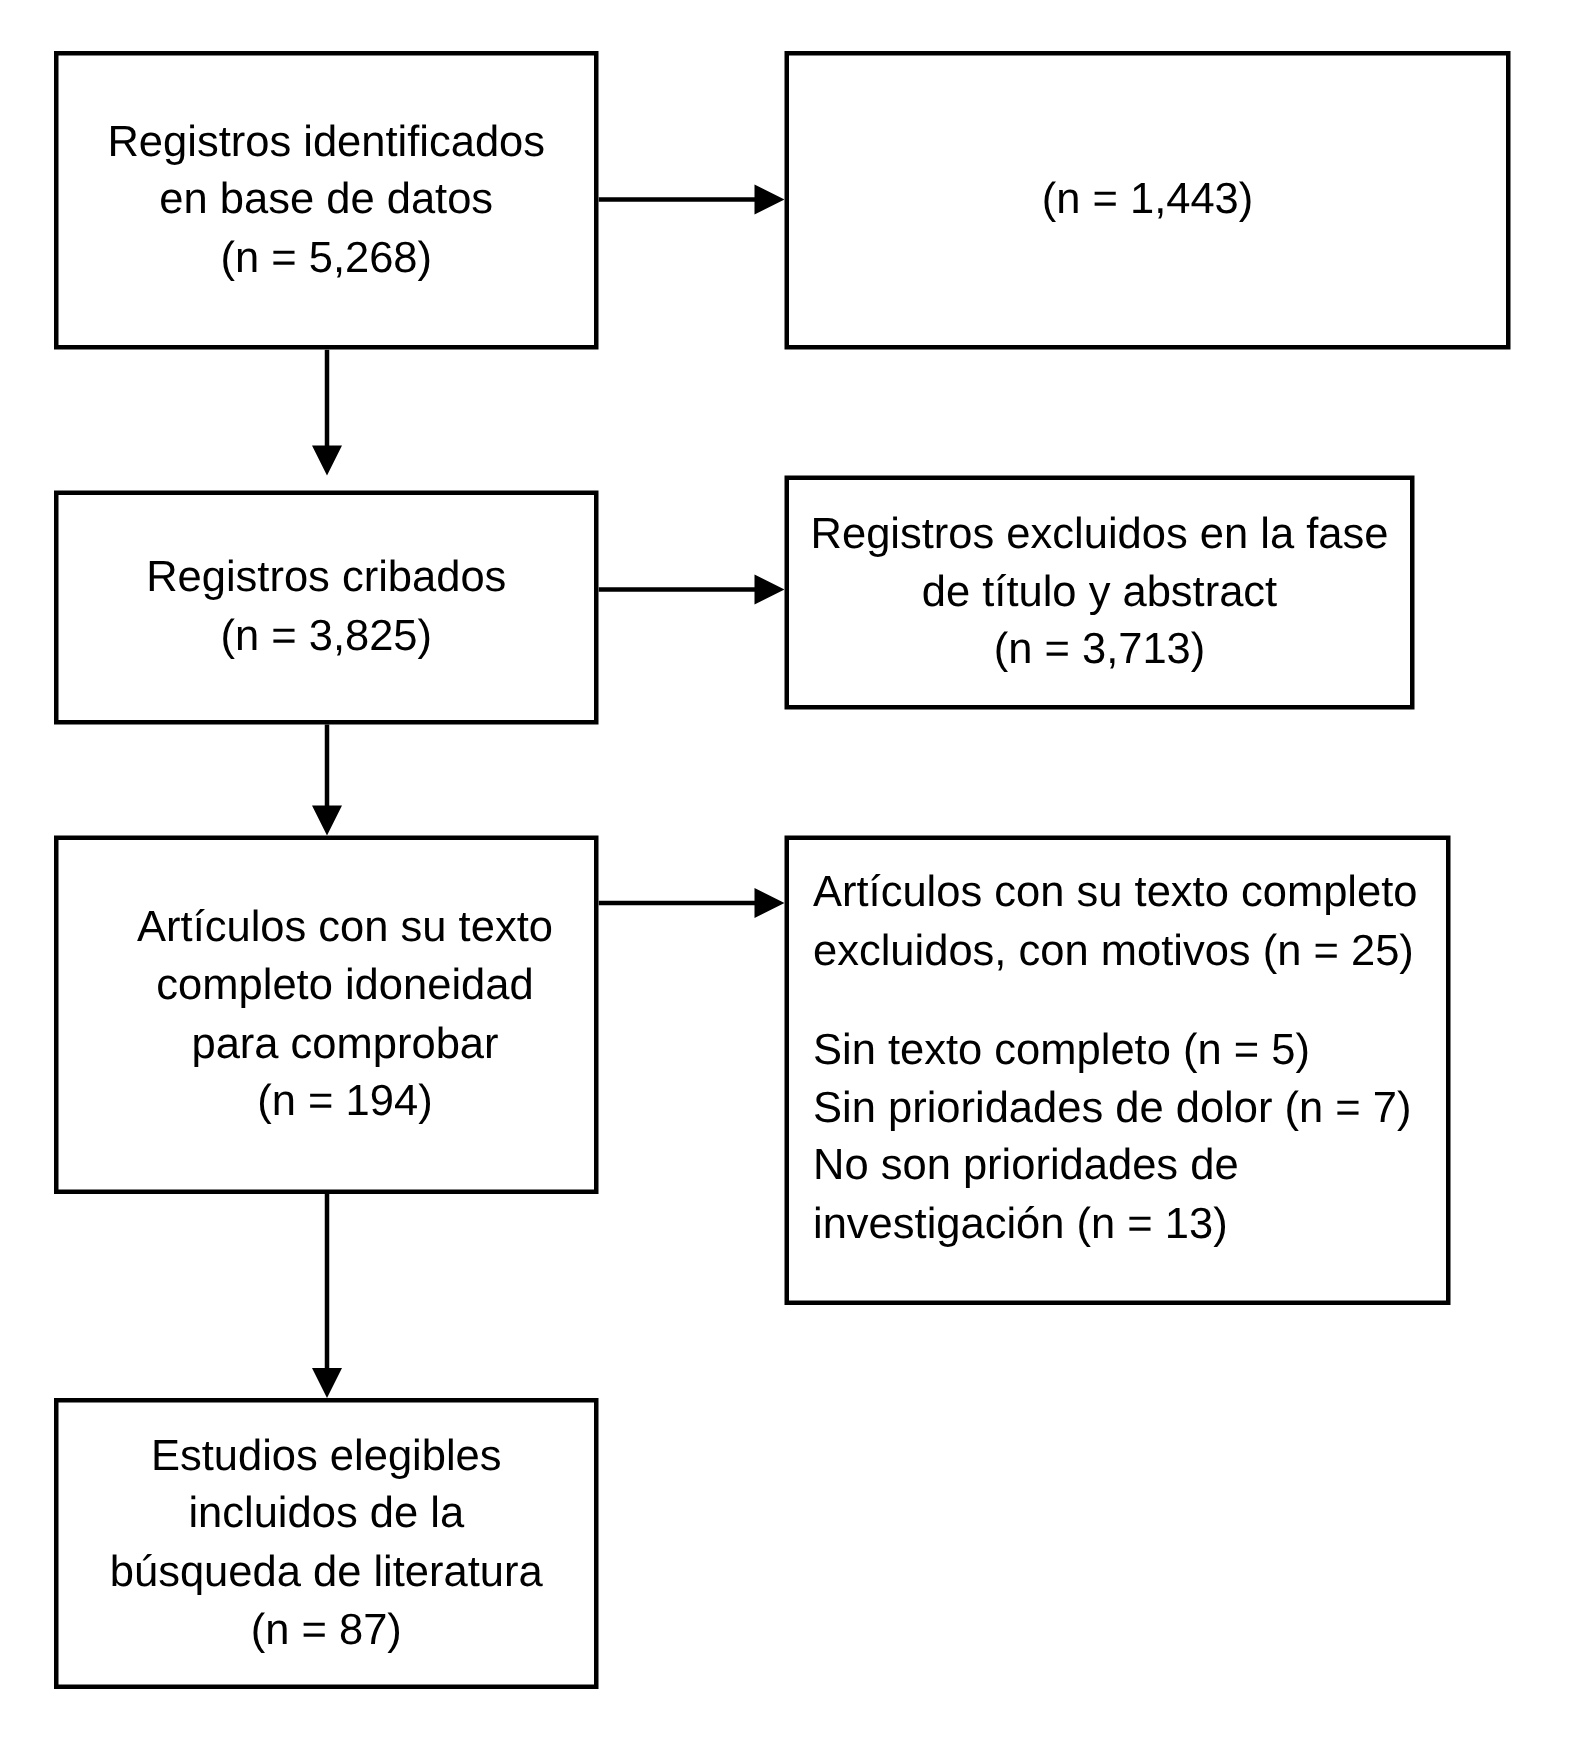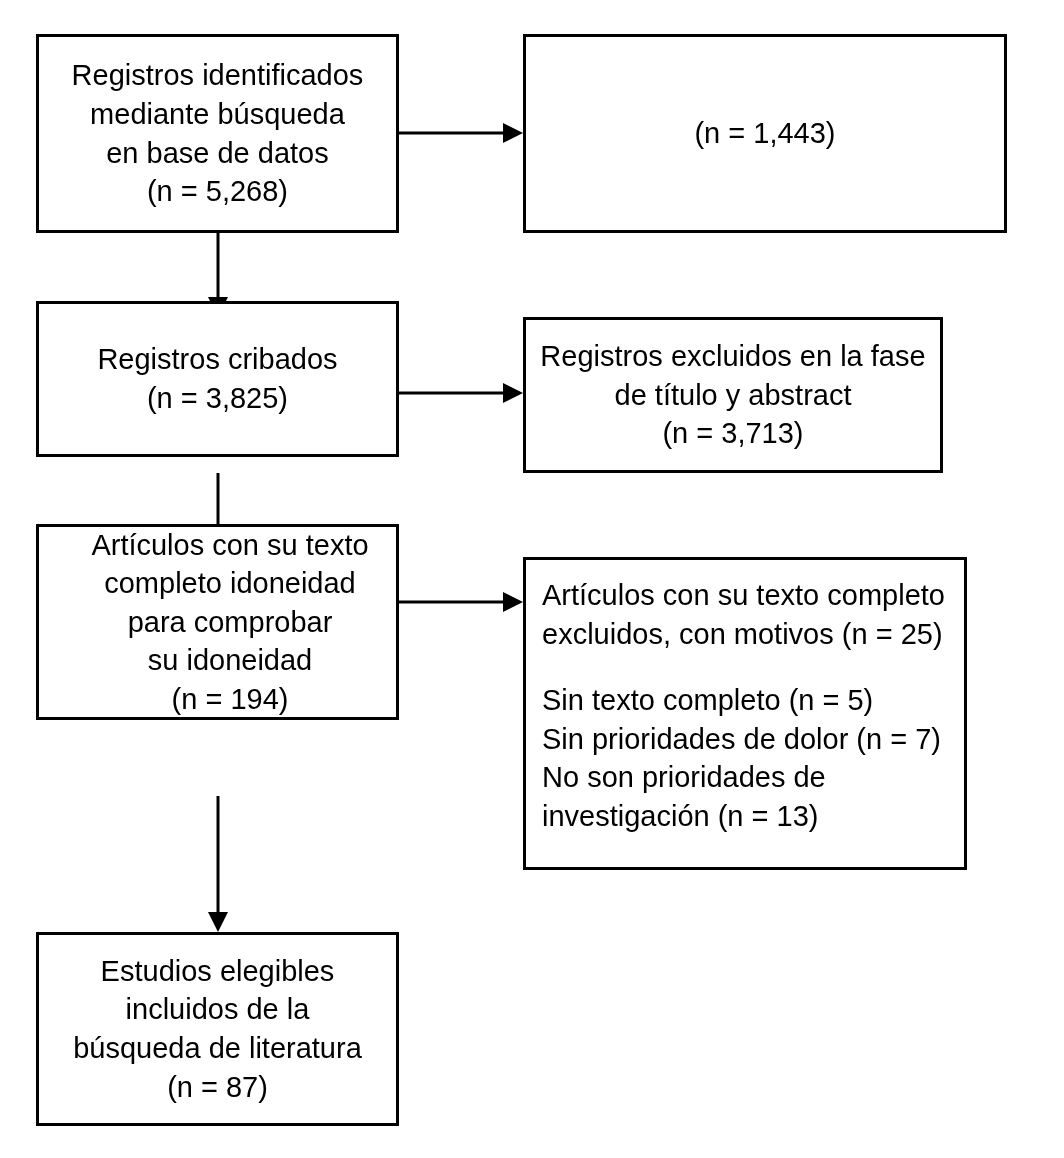--- a/index.html
+++ b/index.html
@@ -86,41 +86,39 @@
         <g>
           <line stroke="#000000" stroke-width="3" x1="218" y1="796" x2="218" y2="914"></line>
           <polygon fill="#000000" stroke="none" points="218,932 208,912 228,912"></polygon>
         </g>
       </g>
   </svg>
 
   <div id="node-layer">
       <div class="node" style="left: 36px; top: 34px; width: 363px; height: 199px;">
         <div class="line">Registros identificados</div>
-        <div class="line">mediante búsqueda</div>
         <div class="line">en base de datos</div>
         <div class="line">(n = 5,268)</div>
       </div>
       <div class="node" style="left: 523px; top: 34px; width: 484px; height: 199px;">
         <div class="line">(n = 1,443)</div>
       </div>
-      <div class="node" style="left: 36px; top: 301px; width: 363px; height: 156px;">
+      <div class="node" style="left: 36px; top: 327px; width: 363px; height: 156px;">
         <div class="line">Registros cribados</div>
         <div class="line">(n = 3,825)</div>
       </div>
       <div class="node" style="left: 523px; top: 317px; width: 420px; height: 156px;">
         <div class="line">Registros excluidos en la fase</div>
         <div class="line">de título y abstract</div>
         <div class="line">(n = 3,713)</div>
       </div>
-      <div class="node" style="left: 36px; top: 524px; width: 363px; height: 196px; padding-left: 35px;">
+      <div class="node" style="left: 36px; top: 557px; width: 363px; height: 239px; padding-left: 35px;">
         <div class="line">Artículos con su texto</div>
         <div class="line">completo idoneidad</div>
         <div class="line">para comprobar</div>
-        <div class="line">su idoneidad</div>
         <div class="line">(n = 194)</div>
       </div>
       <div class="node left-aligned" style="left: 523px; top: 557px; width: 444px; height: 313px;">
         <div class="line">Artículos con su texto completo</div>
         <div class="line">excluidos, con motivos (n = 25)</div>
         <div class="spacer"></div>
         <div class="line">Sin texto completo (n = 5)</div>
         <div class="line">Sin prioridades de dolor (n = 7)</div>
         <div class="line">No son prioridades de</div>
         <div class="line">investigación (n = 13)</div>

